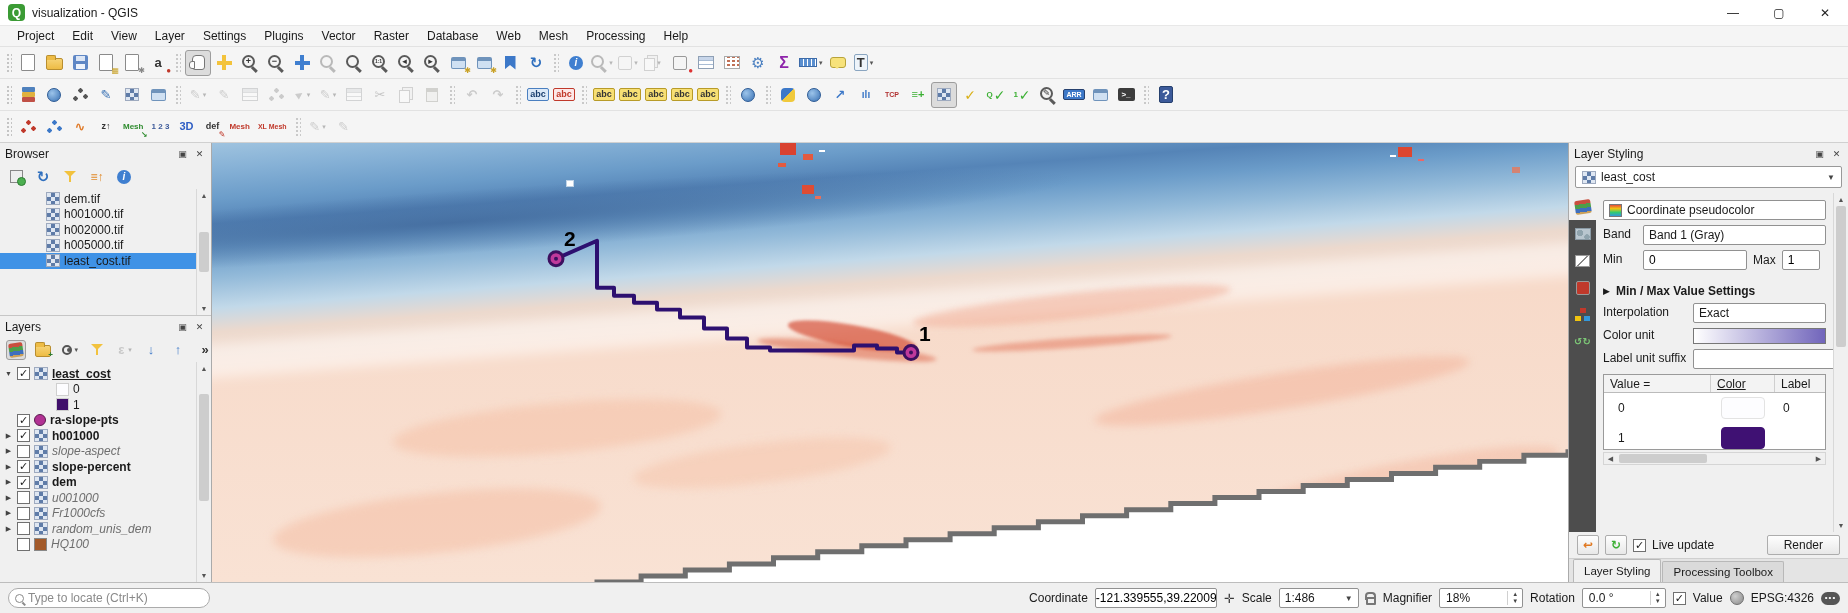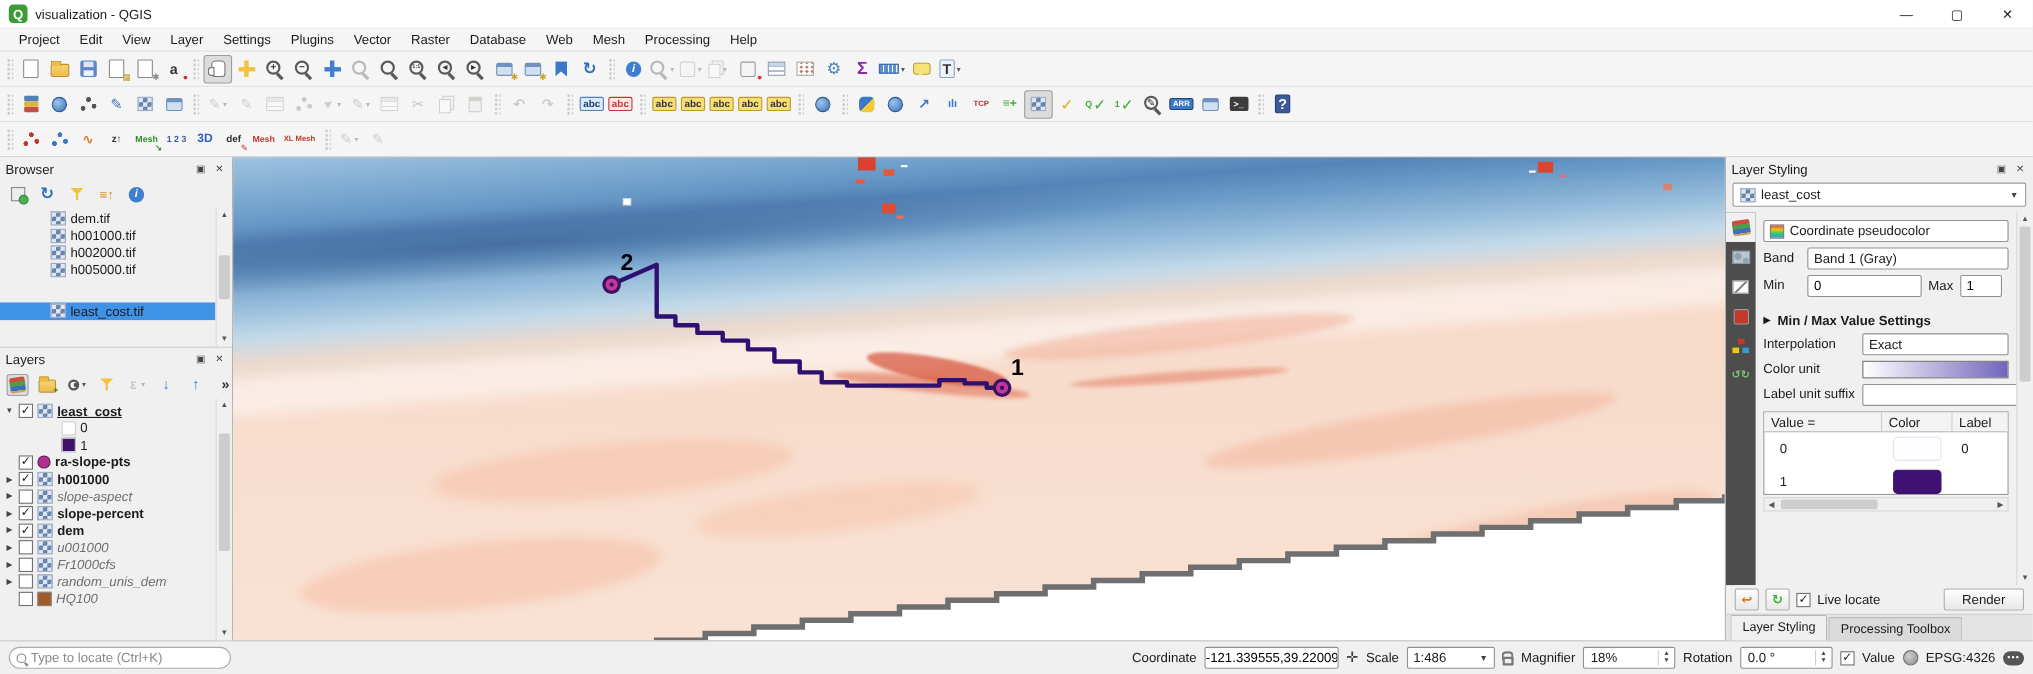--- a/index.html
+++ b/index.html
@@ -531,21 +531,21 @@
                 <span class="lbl">h001000.tif</span>
               </div>
               <div class="trow" style="padding-left: 46px;">
                 <span class="ic k-grid"></span>
                 <span class="lbl">h002000.tif</span>
               </div>
               <div class="trow" style="padding-left: 46px;">
                 <span class="ic k-grid"></span>
                 <span class="lbl">h005000.tif</span>
               </div>
-              <div class="trow sel" style="padding-left: 46px; margin-top: 22px;">
+              <div class="trow sel" style="padding-left: 46px;">
                 <span class="ic k-grid"></span>
                 <span class="lbl">least_cost.tif</span>
               </div>
             </div>
           <div class="vscroll">
             <div class="sarr">▲</div>
             <div class="strack">
                 <div class="sthumb" style="top:30%;height:40%"></div>
               </div>
             <div class="sarr">▼</div>
@@ -765,21 +765,21 @@
             <span class="flabel">Color unit</span>
             <div class="ramp" id="rampBar" style="background: linear-gradient(90deg, rgb(255, 255, 255), rgb(113, 101, 187));"></div>
           </div>
           <div class="frow">
             <span class="flabel">Label unit suffix</span>
             <input class="tinput" style="flex: 1 1 0%;" value="">
           </div>
           <div class="vtable">
             <div class="vthead" id="vtHead">
                 <span class="hc" style="flex: 1 1 0%;">Value =</span>
-                <span class="hc" style="flex: 0 0 auto; width: 64px;">Color</span>
+                <span class="hc" style="flex: 0 0 auto; width: 64px; text-decoration: underline;">Color</span>
                 <span class="hc" style="flex: 0 0 auto; width: 50px; border-right: none;">Label</span>
               </div>
             <div class="vtbody" id="vtBody">
                 <div class="vtrow">
                   <span class="c-val">0</span>
                   <span class="c-col">
                     <span class="csw" style="background: rgb(253, 253, 255);"></span>
                   </span>
                   <span class="c-lab">0</span>
                 </div>
@@ -809,21 +809,21 @@
         </div>
       </div>
       <div class="lsactions">
         <span class="abtn">
             <span style="color:#e07820;font-weight:bold">↩</span>
           </span>
         <span class="abtn">
             <span style="color:#3cb034;font-weight:bold">↻</span>
           </span>
         <span class="cb checked"></span>
-        <span>Live locate</span>
+        <span>Live update</span>
         <span class="abtn applybtn">
             <span>Render</span>
           </span>
       </div>
       <div class="docktabs" id="dockTabs">
           <div class="dtab active">Layer Styling</div>
           <div class="dtab">Processing Toolbox</div>
         </div>
     </div>
   </div>

